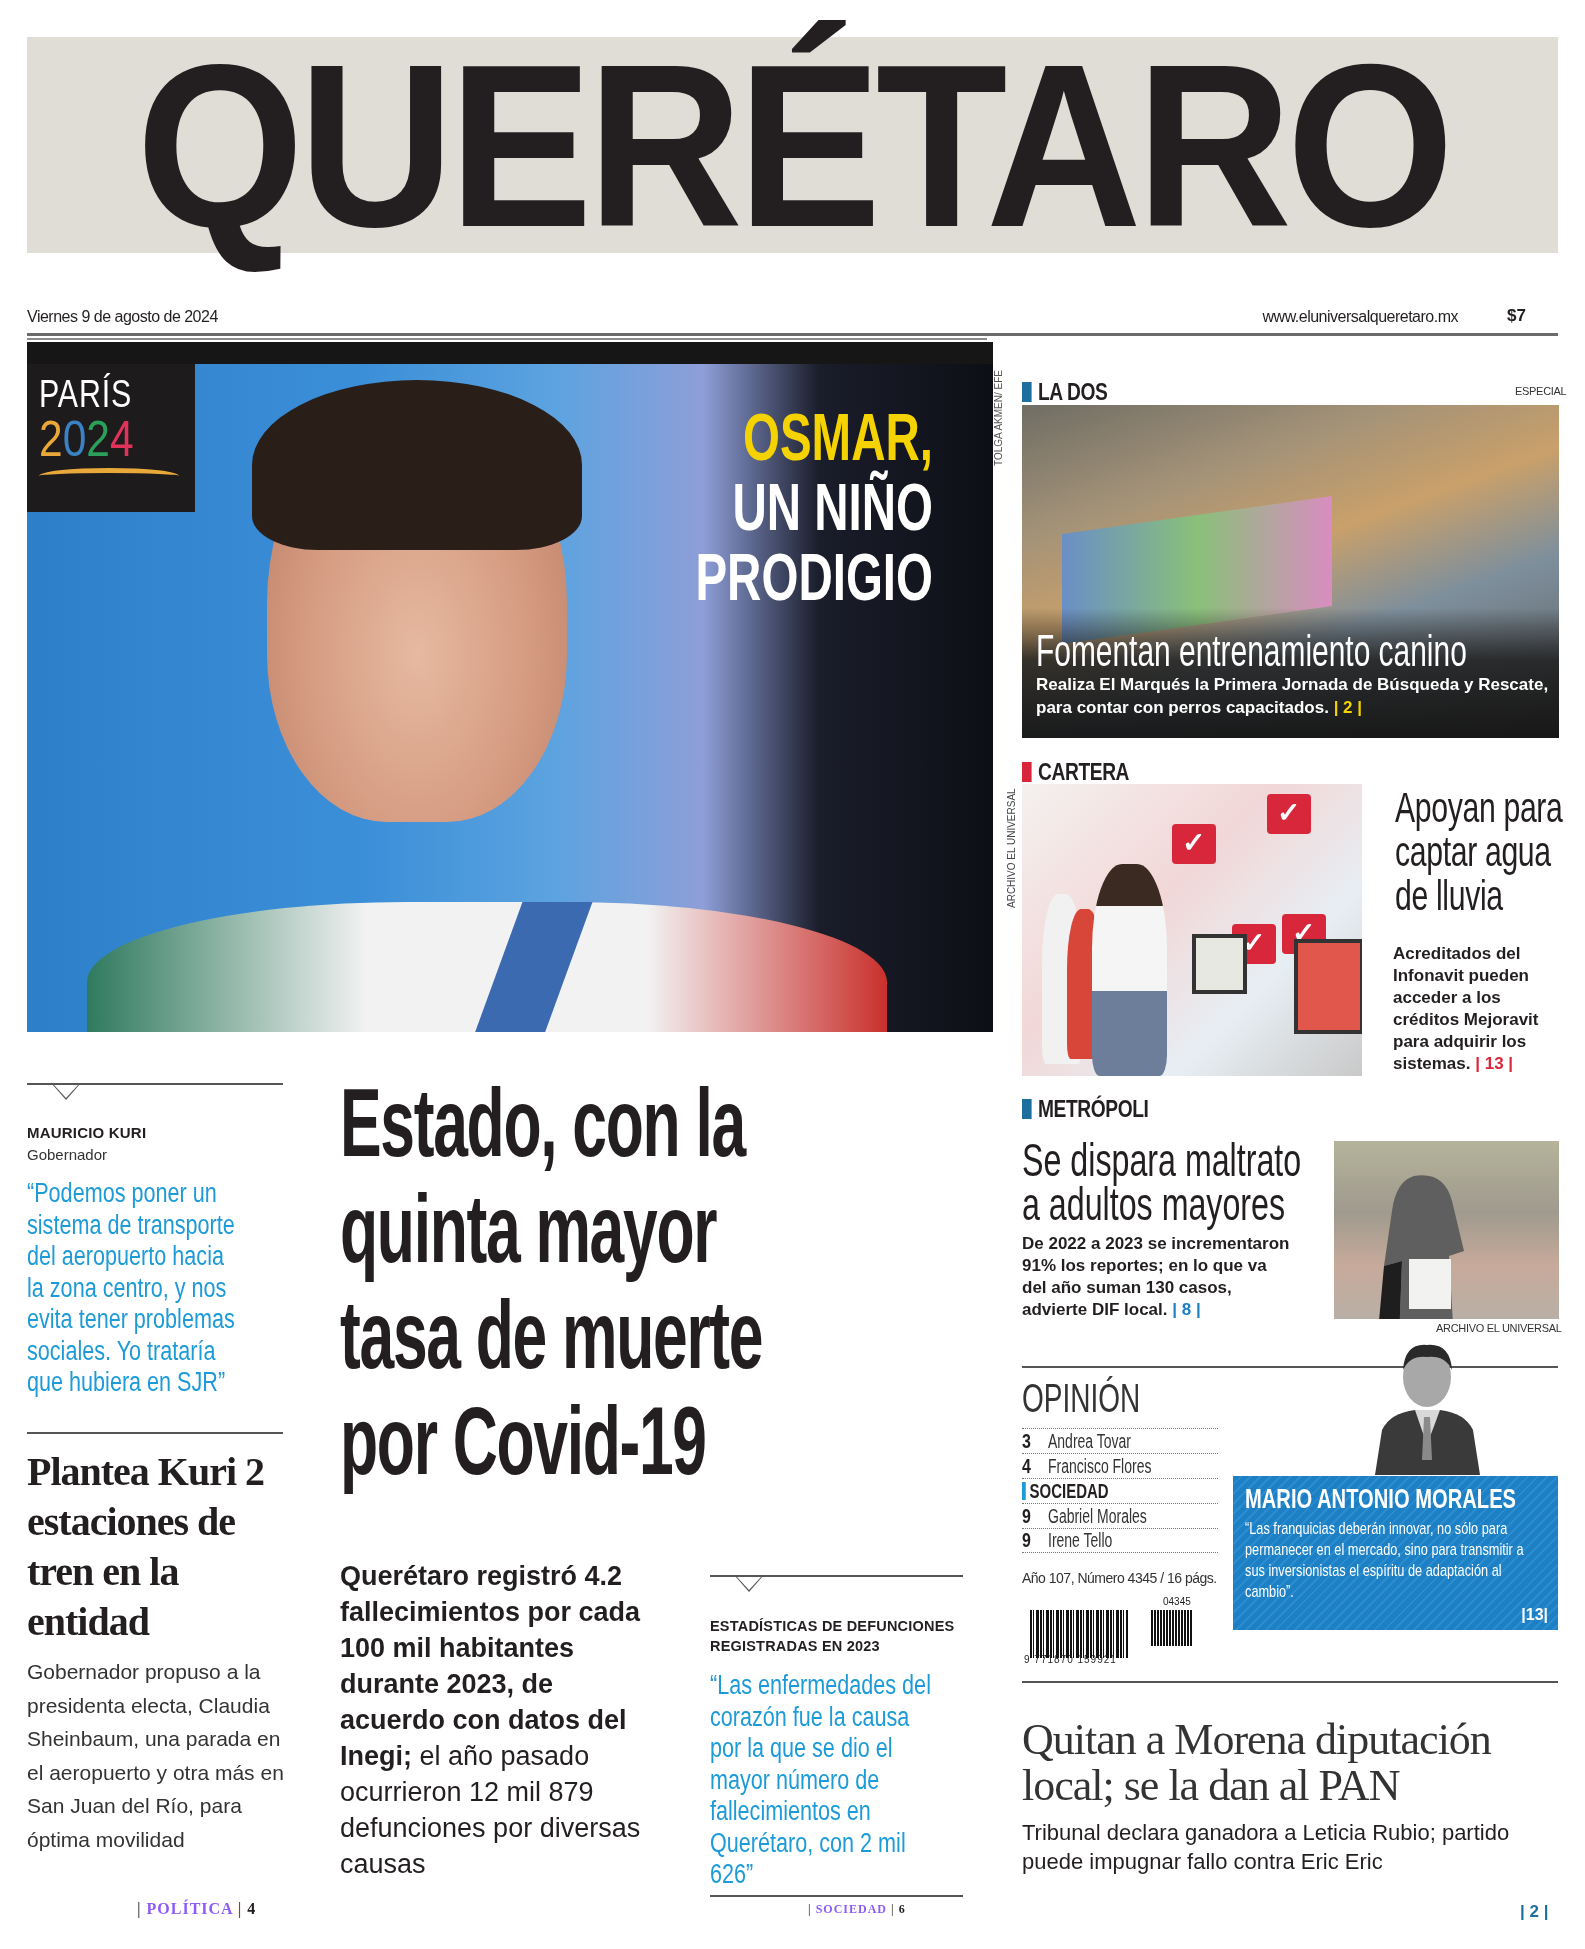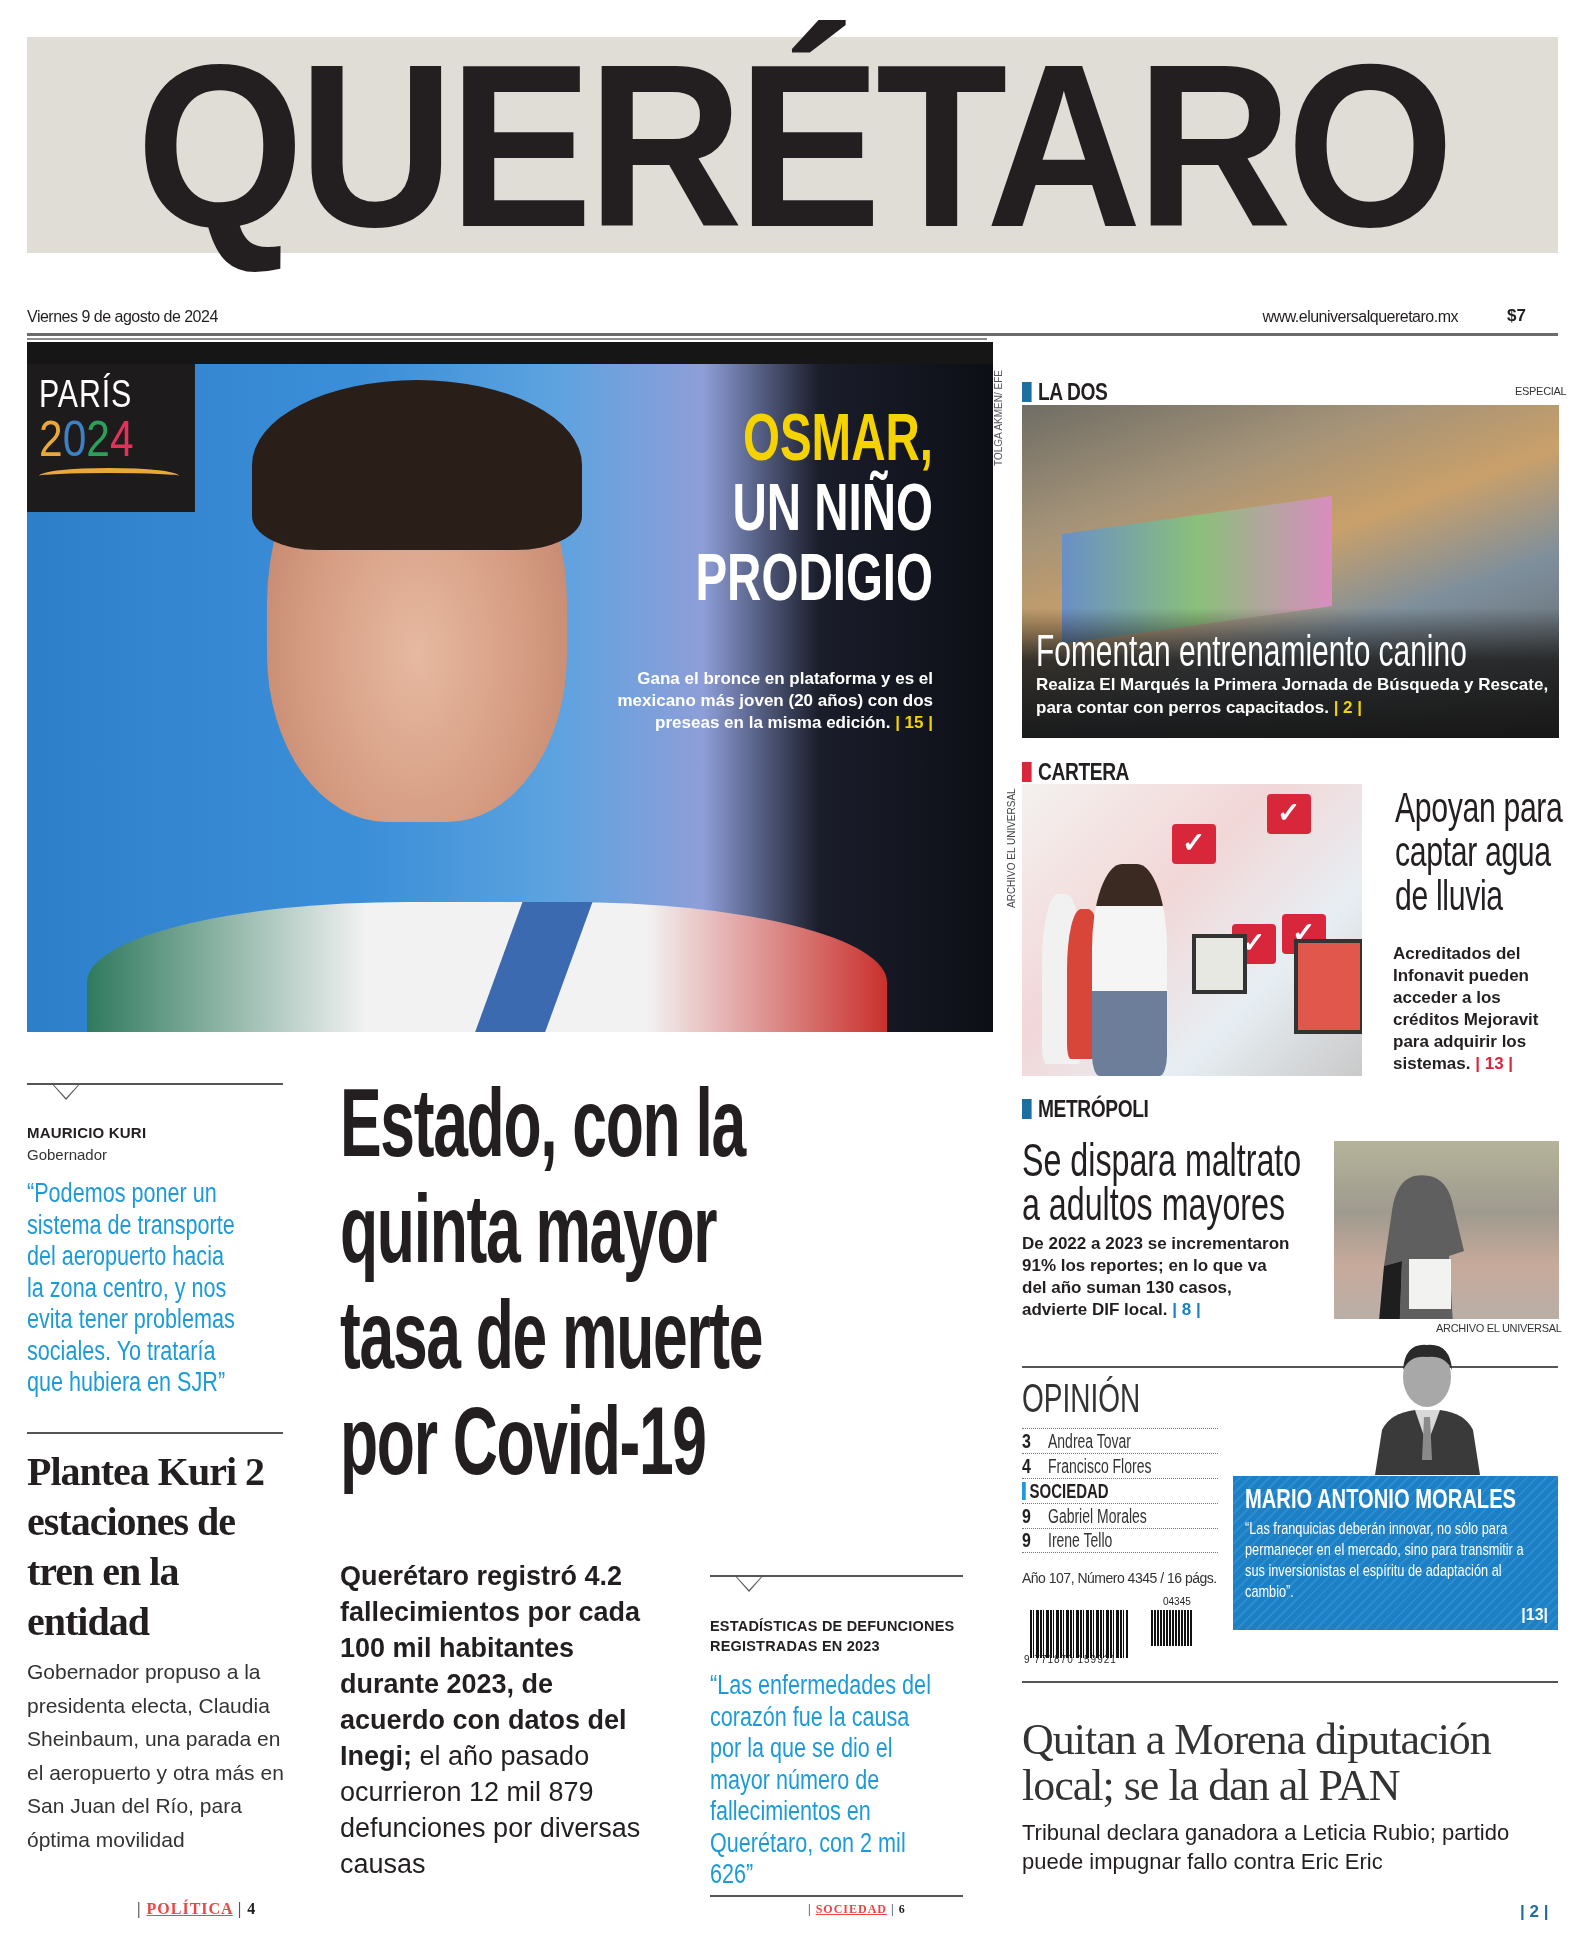--- a/index.html
+++ b/index.html
@@ -100,21 +100,21 @@
   .quote-rule { left: 27px; top: 1083px; width: 256px; height: 2px; background: #555; }
   .quote-notch { left: 52px; top: 1084px; width: 0; height: 0; border-left: 14px solid transparent; border-right: 14px solid transparent; border-top: 16px solid #555; }
   .quote-notch-in { left: 54px; top: 1085px; width: 0; height: 0; border-left: 12px solid transparent; border-right: 12px solid transparent; border-top: 13px solid #fff; }
   .speaker-name { left: 27px; top: 1124px; font-weight: 700; font-size: 15px; letter-spacing: 0.2px; }
   .speaker-role { left: 27px; top: 1146px; font-size: 15px; color: #333; }
   .speaker-quote { left: 27px; top: 1178px; width: 270px; font-size: 27px; line-height: 31.5px; color: #1d9bd8; transform: scaleX(0.8); transform-origin: left; }
   .rule-left2 { left: 27px; top: 1432px; width: 256px; height: 2px; background: #555; }
   .kuri-head { left: 27px; top: 1447px; width: 260px; font-family: "Liberation Serif", serif; font-weight: 700; font-size: 40px; line-height: 50px; letter-spacing: -1px; }
   .kuri-dek { left: 27px; top: 1655px; width: 265px; font-size: 21px; line-height: 33.5px; color: #333; }
   .kuri-ref { left: 137px; top: 1900px; font-family: "Liberation Serif", serif; font-size: 16px; font-weight: 700; letter-spacing: 1px; }
-  .ref-section { color: #ef4444; text-decoration: underline; }
+  .ref-section { color: #8b5cf6; }
 
   
   .main-head { left: 340px; top: 1070px; width: 660px; font-weight: 700; font-size: 96px; line-height: 106px; letter-spacing: -2px; transform: scaleX(0.65); transform-origin: left; white-space: nowrap; }
   .main-dek { left: 340px; top: 1558px; width: 320px; font-size: 27px; line-height: 36px; color: #231f20; }
   .main-dek b { font-weight: 700; }
   .stats-rule { left: 710px; top: 1575px; width: 253px; height: 2px; background: #555; }
   .stats-notch { left: 735px; top: 1576px; width: 0; height: 0; border-left: 14px solid transparent; border-right: 14px solid transparent; border-top: 16px solid #555; }
   .stats-notch-in { left: 737px; top: 1577px; width: 0; height: 0; border-left: 12px solid transparent; border-right: 12px solid transparent; border-top: 13px solid #fff; }
   .stats-kicker { left: 710px; top: 1616px; width: 270px; font-weight: 700; font-size: 14.5px; line-height: 20px; letter-spacing: 0.2px; }
   .stats-quote { left: 710px; top: 1670px; width: 290px; font-size: 27px; line-height: 31.5px; color: #1d9bd8; transform: scaleX(0.8); transform-origin: left; }
@@ -147,24 +147,20 @@
     <div class="olympics-year">
       <span style="color:#e9a93a">2</span><span style="color:#3b82c4">0</span><span style="color:#2aa05a">2</span><span style="color:#e2325a">4</span>
     </div>
     <div class="olympics-arc"></div>
   </div>
   <div class="hero-title">
     <div class="yellow">OSMAR,</div>
     <div class="white">UN NIÑO</div>
     <div class="white">PRODIGIO</div>
   </div>
-  <div class="hero-dek">
-    <span>Gana el bronce en plataforma y es el mexicano más joven (20 años) con dos preseas en la misma edición.</span>
-    <span class="page-ref-y">| 15 |</span>
-  </div>
 </div>
 <div class="abs credit-vert">
     <span>TOLGA AKMEN/ EFE</span>
   </div>
 
 <div class="abs section-label" style="left:1022px; top:378px;">
   <span class="bar" style="background:#1d6fa0"></span>
   <span>LA DOS</span>
 </div>
 <span class="abs credit-small" style="left:1515px; top:385px;">ESPECIAL</span>

